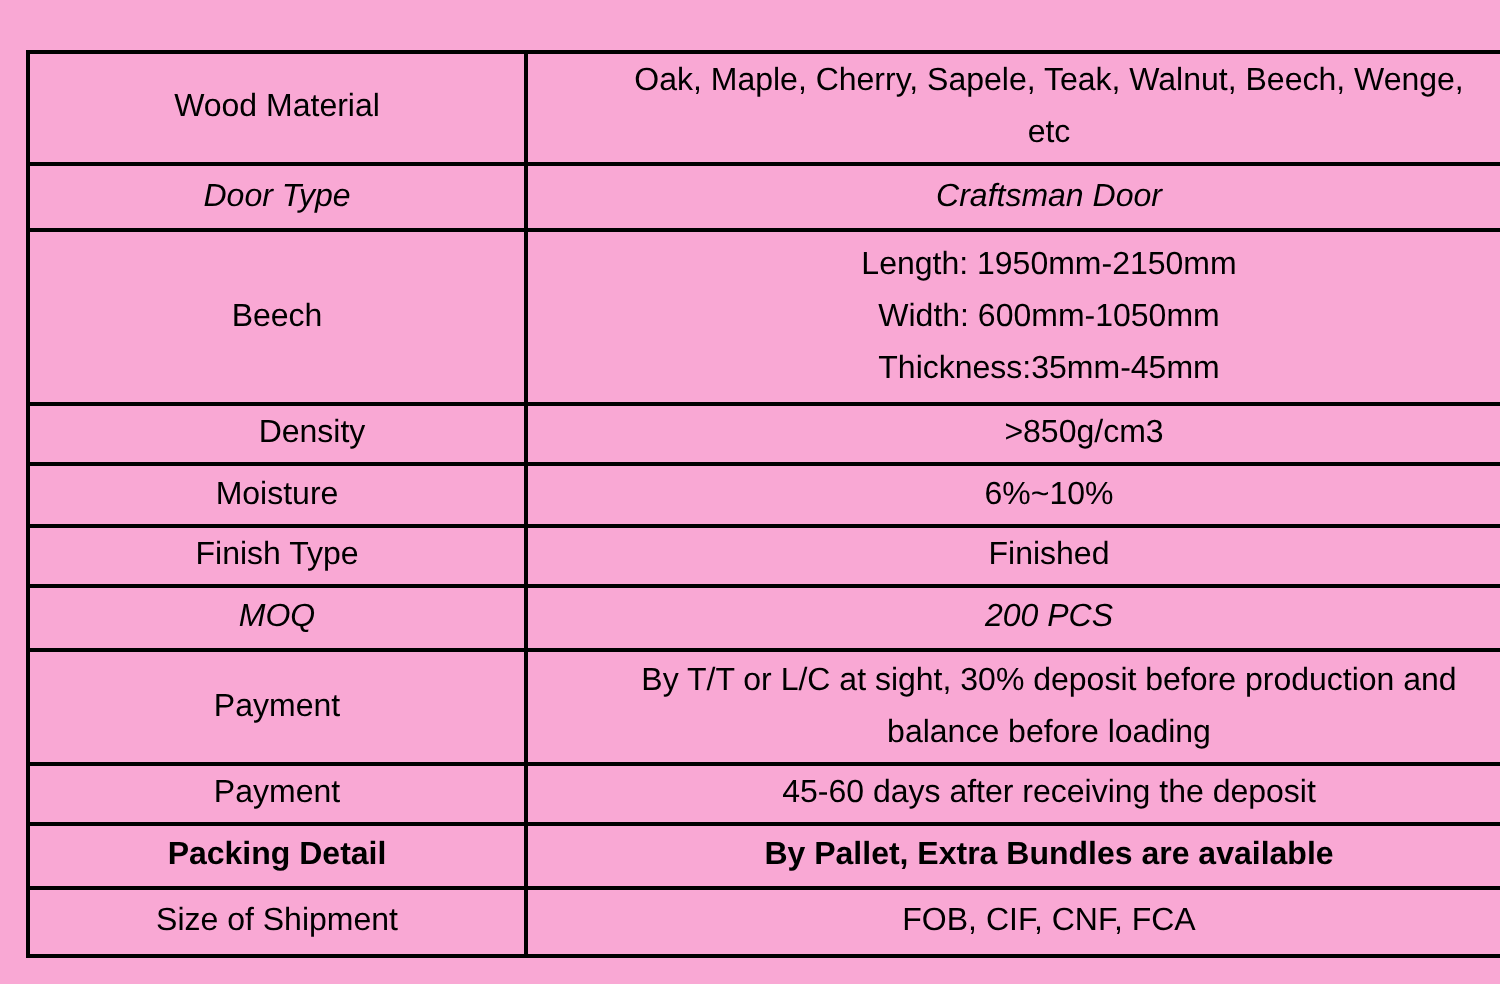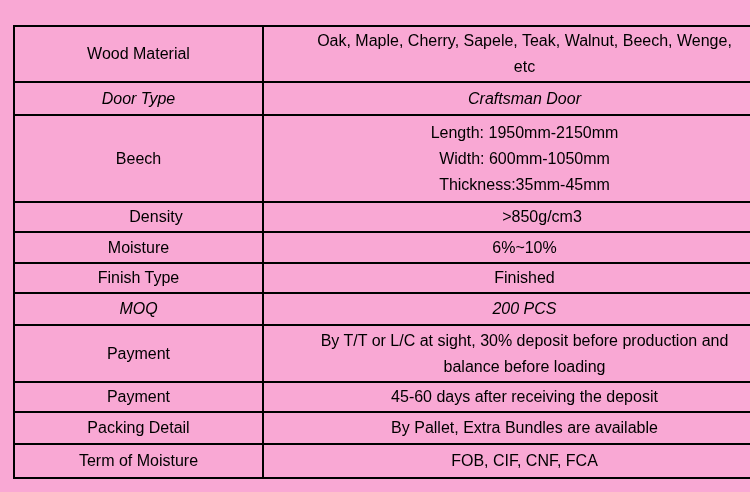--- a/index.html
+++ b/index.html
@@ -41,21 +41,21 @@
   
   tr.r0  td { height: 50px; }
   tr.r1  td { height: 29px; font-style: italic; }
   tr.r2  td { height: 83px; }
   tr.r3  td { height: 26px; padding-left: 46px; }
   tr.r4  td { height: 27px; }
   tr.r5  td { height: 25px; text-align: center; }
   tr.r6  td { height: 28px; font-style: italic; }
   tr.r7  td { height: 53px; }
   tr.r8  td { height: 26px; }
-  tr.r9  td { height: 28px; }
+  tr.r9  td { height: 28px; font-weight: bold; }
   tr.r10 td { height: 30px; }
 </style>
 </head>
 <body>
 
 <div class="page">
   <table class="spec">
     <tbody>
       <tr class="r0">
         <td class="label-col va-top">Wood Material</td>
@@ -101,18 +101,18 @@
       </tr>
       <tr class="r8">
         <td class="label-col">Payment</td>
         <td class="value-col">45-60 days after receiving the deposit</td>
       </tr>
       <tr class="r9">
         <td class="label-col">Packing Detail</td>
         <td class="value-col">By Pallet, Extra Bundles are available</td>
       </tr>
       <tr class="r10">
-        <td class="label-col">Term of Moisture</td>
+        <td class="label-col">Size of Shipment</td>
         <td class="value-col">FOB, CIF, CNF, FCA</td>
       </tr>
     </tbody>
   </table>
 </div>
 
 </body></html>

